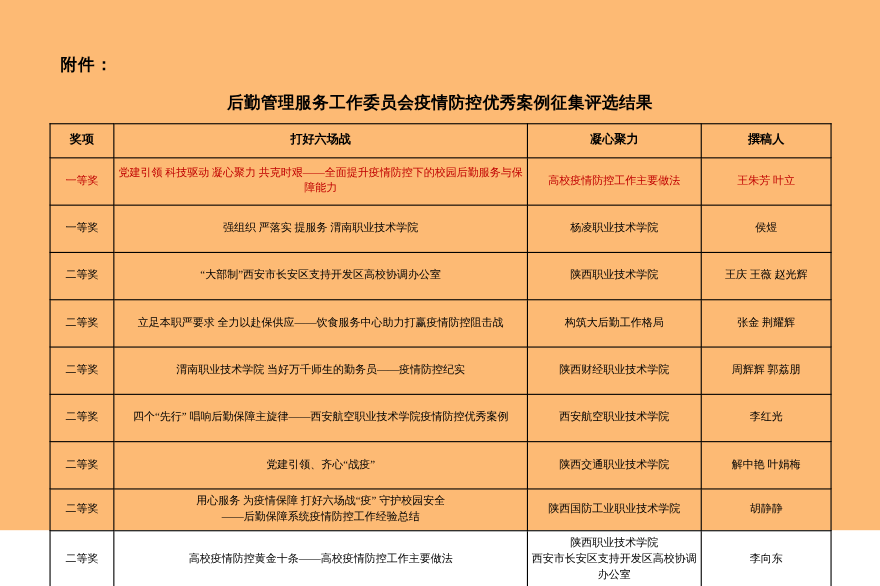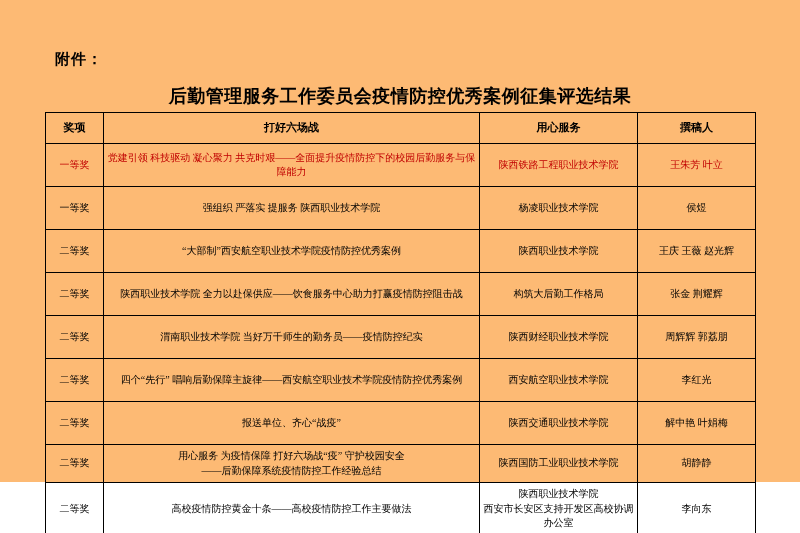--- a/index.html
+++ b/index.html
@@ -29,21 +29,21 @@
     font-weight: bold;
     letter-spacing: 1px;
     font-family: "Liberation Serif", serif;
   }
   .doc-title {
     position: absolute;
     left: 45px;
     top: 84px;
     width: 710px;
     text-align: center;
-    font-size: 18px;
+    font-size: 15px;
     font-weight: bold;
     font-family: "Liberation Serif", serif;
     letter-spacing: 0.5px;
   }
   table.result-table {
     position: absolute;
     left: 45px;
     top: 112px;
     width: 710px;
     border-collapse: collapse;
@@ -91,71 +91,71 @@
     <colgroup>
       <col class="col-award">
       <col class="col-case">
       <col class="col-unit">
       <col class="col-author">
     </colgroup>
     <thead>
       <tr>
         <th>奖项</th>
         <th>打好六场战</th>
-        <th>用心服务</th>
+        <th>凝心聚力</th>
         <th>撰稿人</th>
       </tr>
     </thead>
     <tbody>
 
       <tr class="row-highlight">
         <td class="tall">一等奖</td>
         <td class="case-cell tall">党建引领 科技驱动 凝心聚力 共克时艰——全面提升疫情防控下的校园后勤服务与保障能力</td>
-        <td class="tall">陕西铁路工程职业技术学院</td>
+        <td class="tall">高校疫情防控工作主要做法</td>
         <td class="tall">王朱芳 叶立</td>
       </tr>
 
       <tr>
         <td class="tall">一等奖</td>
-        <td class="case-cell tall">强组织 严落实 提服务  陕西职业技术学院</td>
+        <td class="case-cell tall">强组织 严落实 提服务  渭南职业技术学院</td>
         <td class="tall">杨凌职业技术学院</td>
         <td class="tall">侯煜</td>
       </tr>
 
       <tr>
         <td class="tall">二等奖</td>
-        <td class="case-cell tall">“大部制”西安航空职业技术学院疫情防控优秀案例</td>
+        <td class="case-cell tall">“大部制”西安市长安区支持开发区高校协调办公室</td>
         <td class="tall">陕西职业技术学院</td>
         <td class="tall">王庆 王薇 赵光辉</td>
       </tr>
 
       <tr>
         <td class="tall">二等奖</td>
-        <td class="case-cell tall">陕西职业技术学院 全力以赴保供应——饮食服务中心助力打赢疫情防控阻击战</td>
+        <td class="case-cell tall">立足本职严要求 全力以赴保供应——饮食服务中心助力打赢疫情防控阻击战</td>
         <td class="tall">构筑大后勤工作格局</td>
         <td class="tall">张金 荆耀辉</td>
       </tr>
 
       <tr>
         <td class="tall">二等奖</td>
         <td class="case-cell tall">渭南职业技术学院 当好万千师生的勤务员——疫情防控纪实</td>
         <td class="tall">陕西财经职业技术学院</td>
         <td class="tall">周辉辉 郭荔朋</td>
       </tr>
 
       <tr>
         <td class="tall">二等奖</td>
         <td class="case-cell tall">四个“先行” 唱响后勤保障主旋律——西安航空职业技术学院疫情防控优秀案例</td>
         <td class="tall">西安航空职业技术学院</td>
         <td class="tall">李红光</td>
       </tr>
 
       <tr>
         <td class="tall">二等奖</td>
-        <td class="case-cell tall">报送单位、齐心“战疫”</td>
+        <td class="case-cell tall">党建引领、齐心“战疫”</td>
         <td class="tall">陕西交通职业技术学院</td>
         <td class="tall">解中艳 叶娟梅</td>
       </tr>
 
       <tr>
         <td>二等奖</td>
         <td class="case-cell">
           <span class="line2">用心服务 为疫情保障 打好六场战“疫” 守护校园安全</span>
           <span class="line2">——后勤保障系统疫情防控工作经验总结</span>
         </td>

